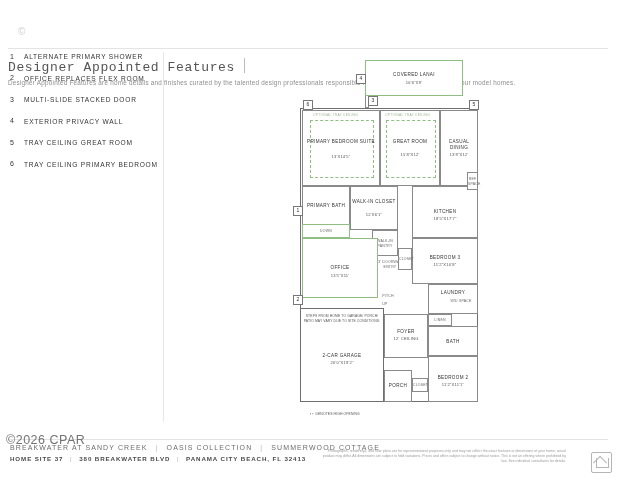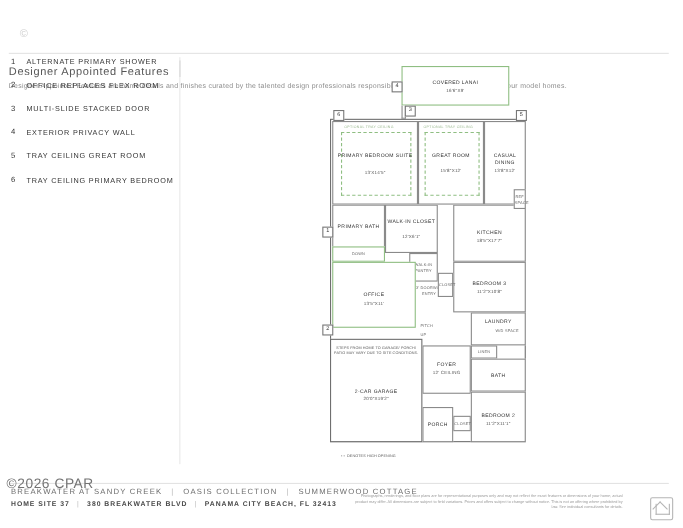--- a/index.html
+++ b/index.html
@@ -10,22 +10,22 @@
     color:#333;
     position:relative;
     overflow:hidden;
   }
   .sheet{position:absolute;left:0;top:0;width:621px;height:480px;}
 
   
   .header{position:absolute;left:8px;top:14px;width:600px;}
   .title-row{display:flex;align-items:baseline;}
   .title-main{
-    font-family:Liberation Sans, sans-serif;
-    font-size:10px;letter-spacing:.6px;color:#555;margin-top:46px;
+    font-family:Liberation Mono, monospace;
+    font-size:13px;letter-spacing:.6px;color:#555;margin-top:46px;
   }
   .title-div{
     display:inline-block;width:1px;height:15px;background:#bbb;
     margin:0 9px;position:relative;top:2px;
   }
   .title-sub{
     font-size:11.5px;letter-spacing:1.7px;color:#444;font-weight:400;
   }
   .subtitle{
     margin-top:4px;font-size:6.3px;letter-spacing:.25px;color:#8d8d8d;

